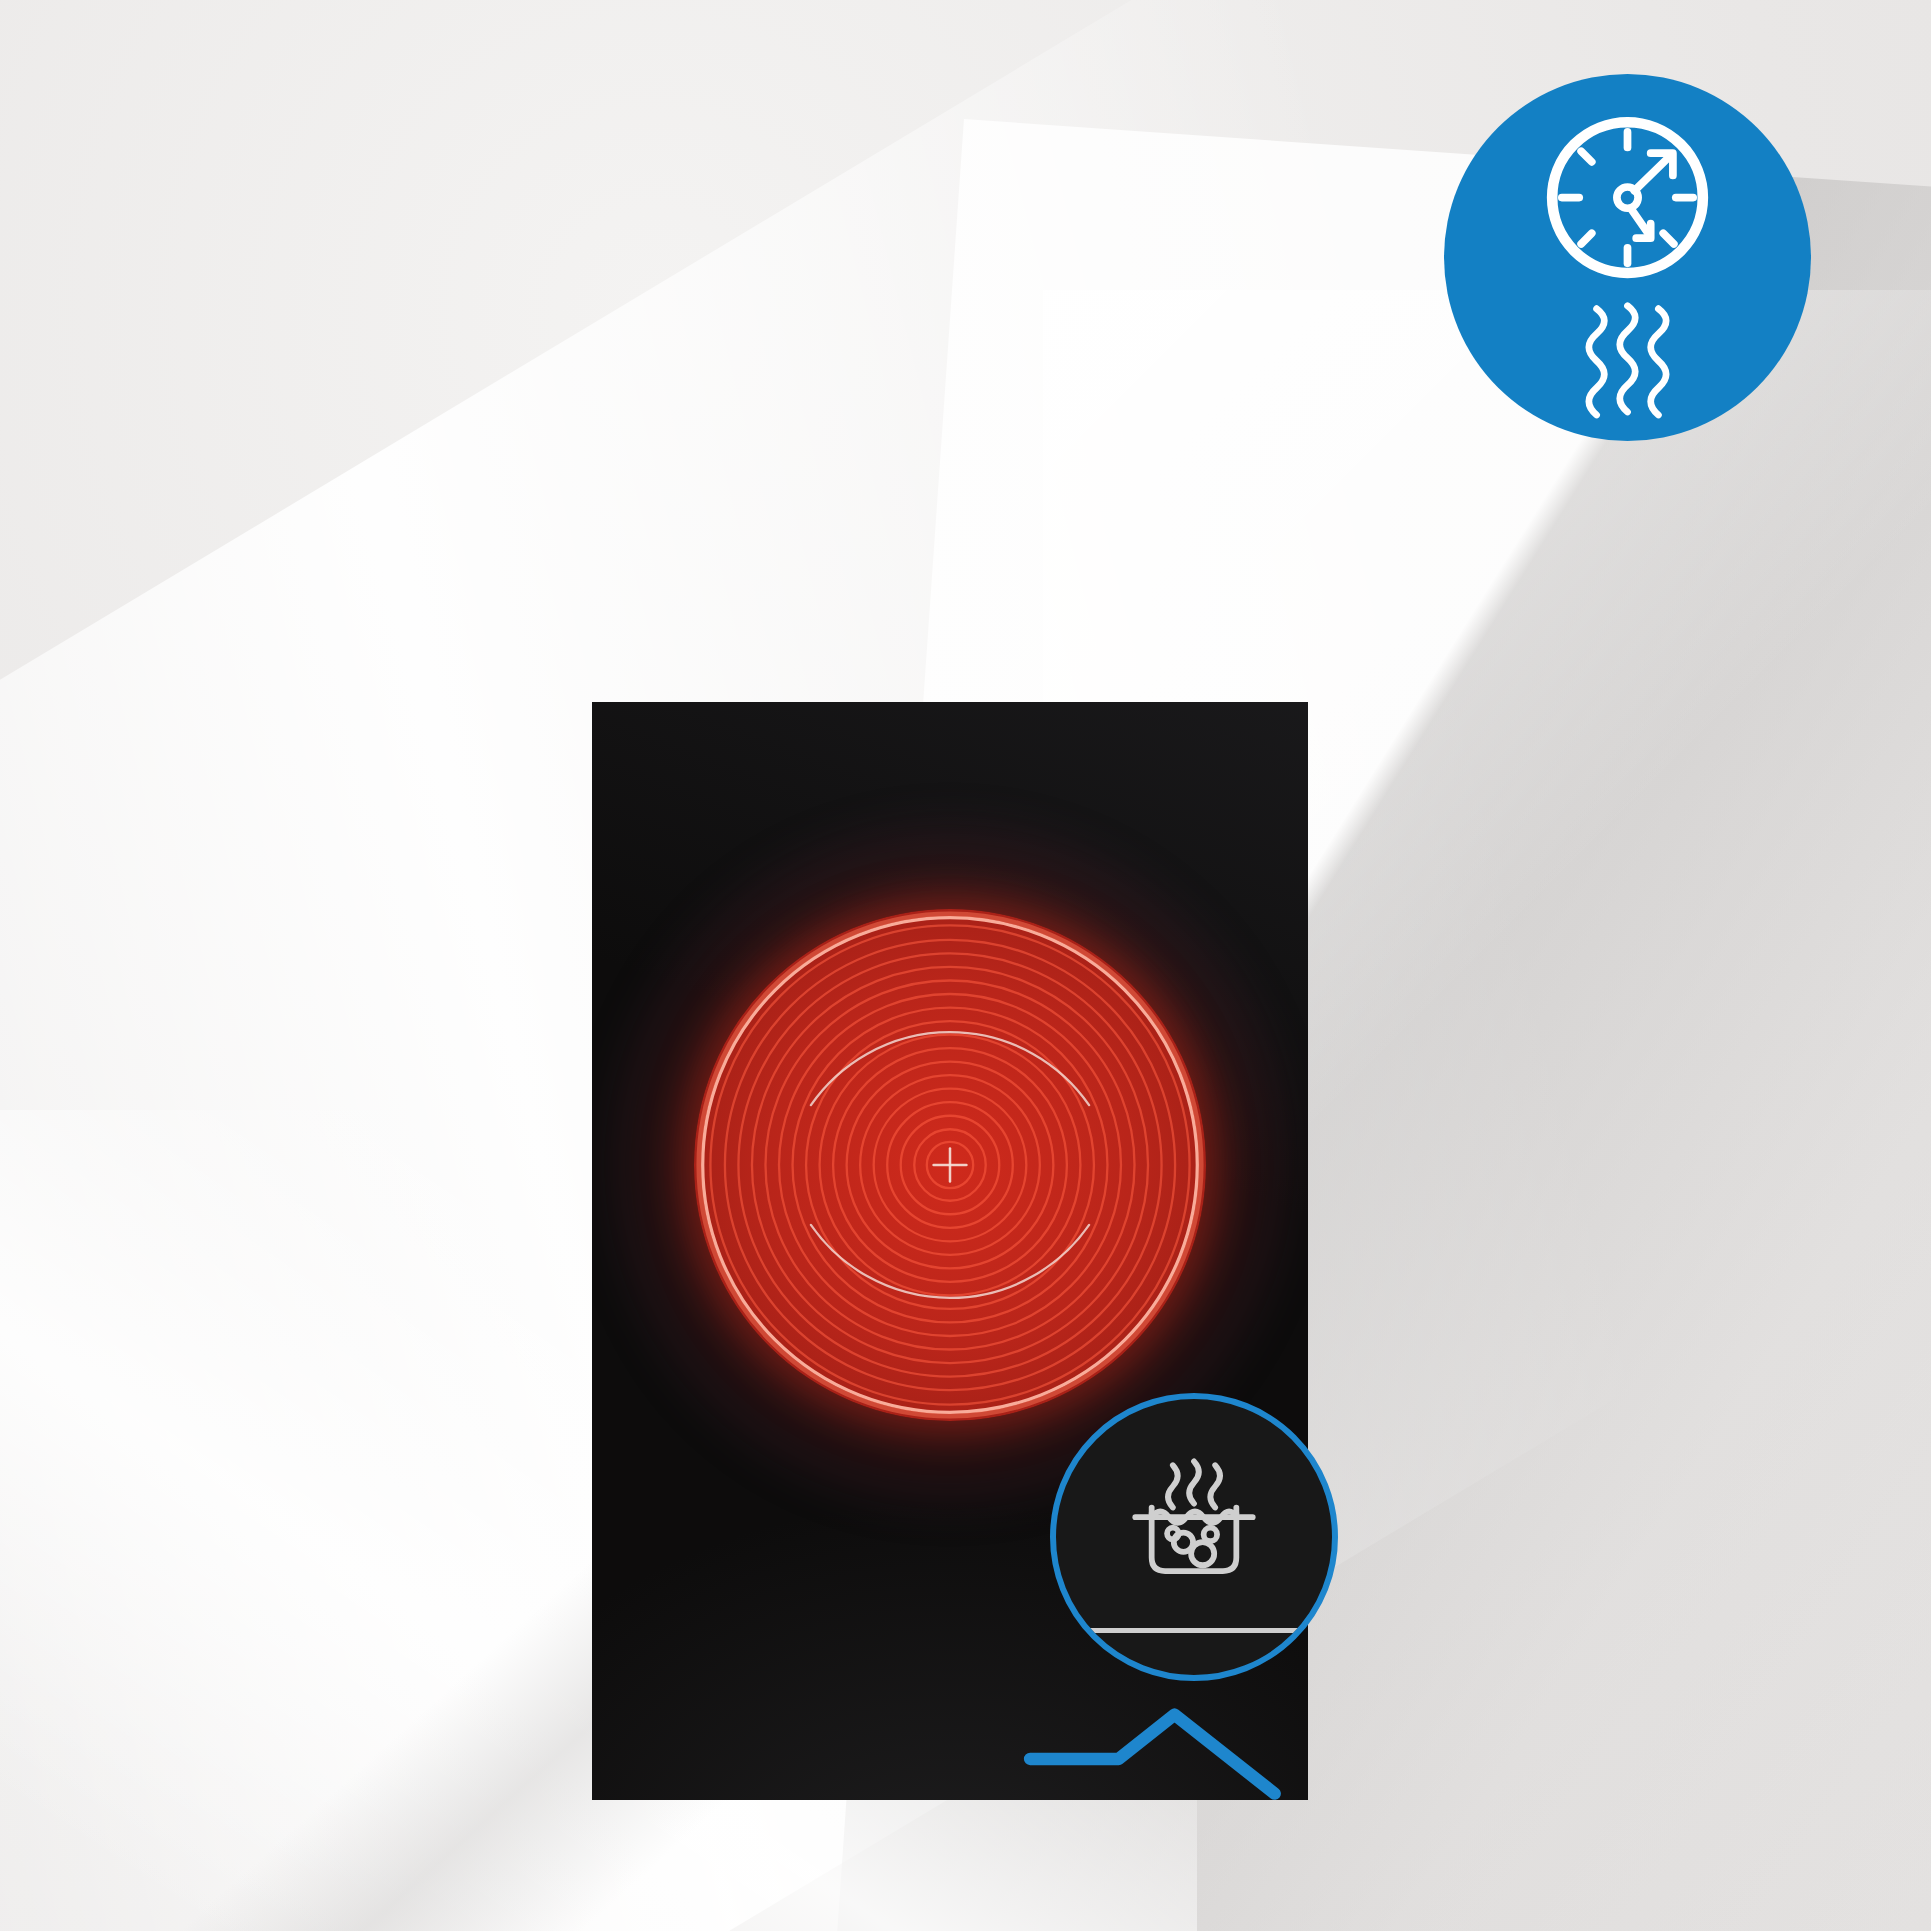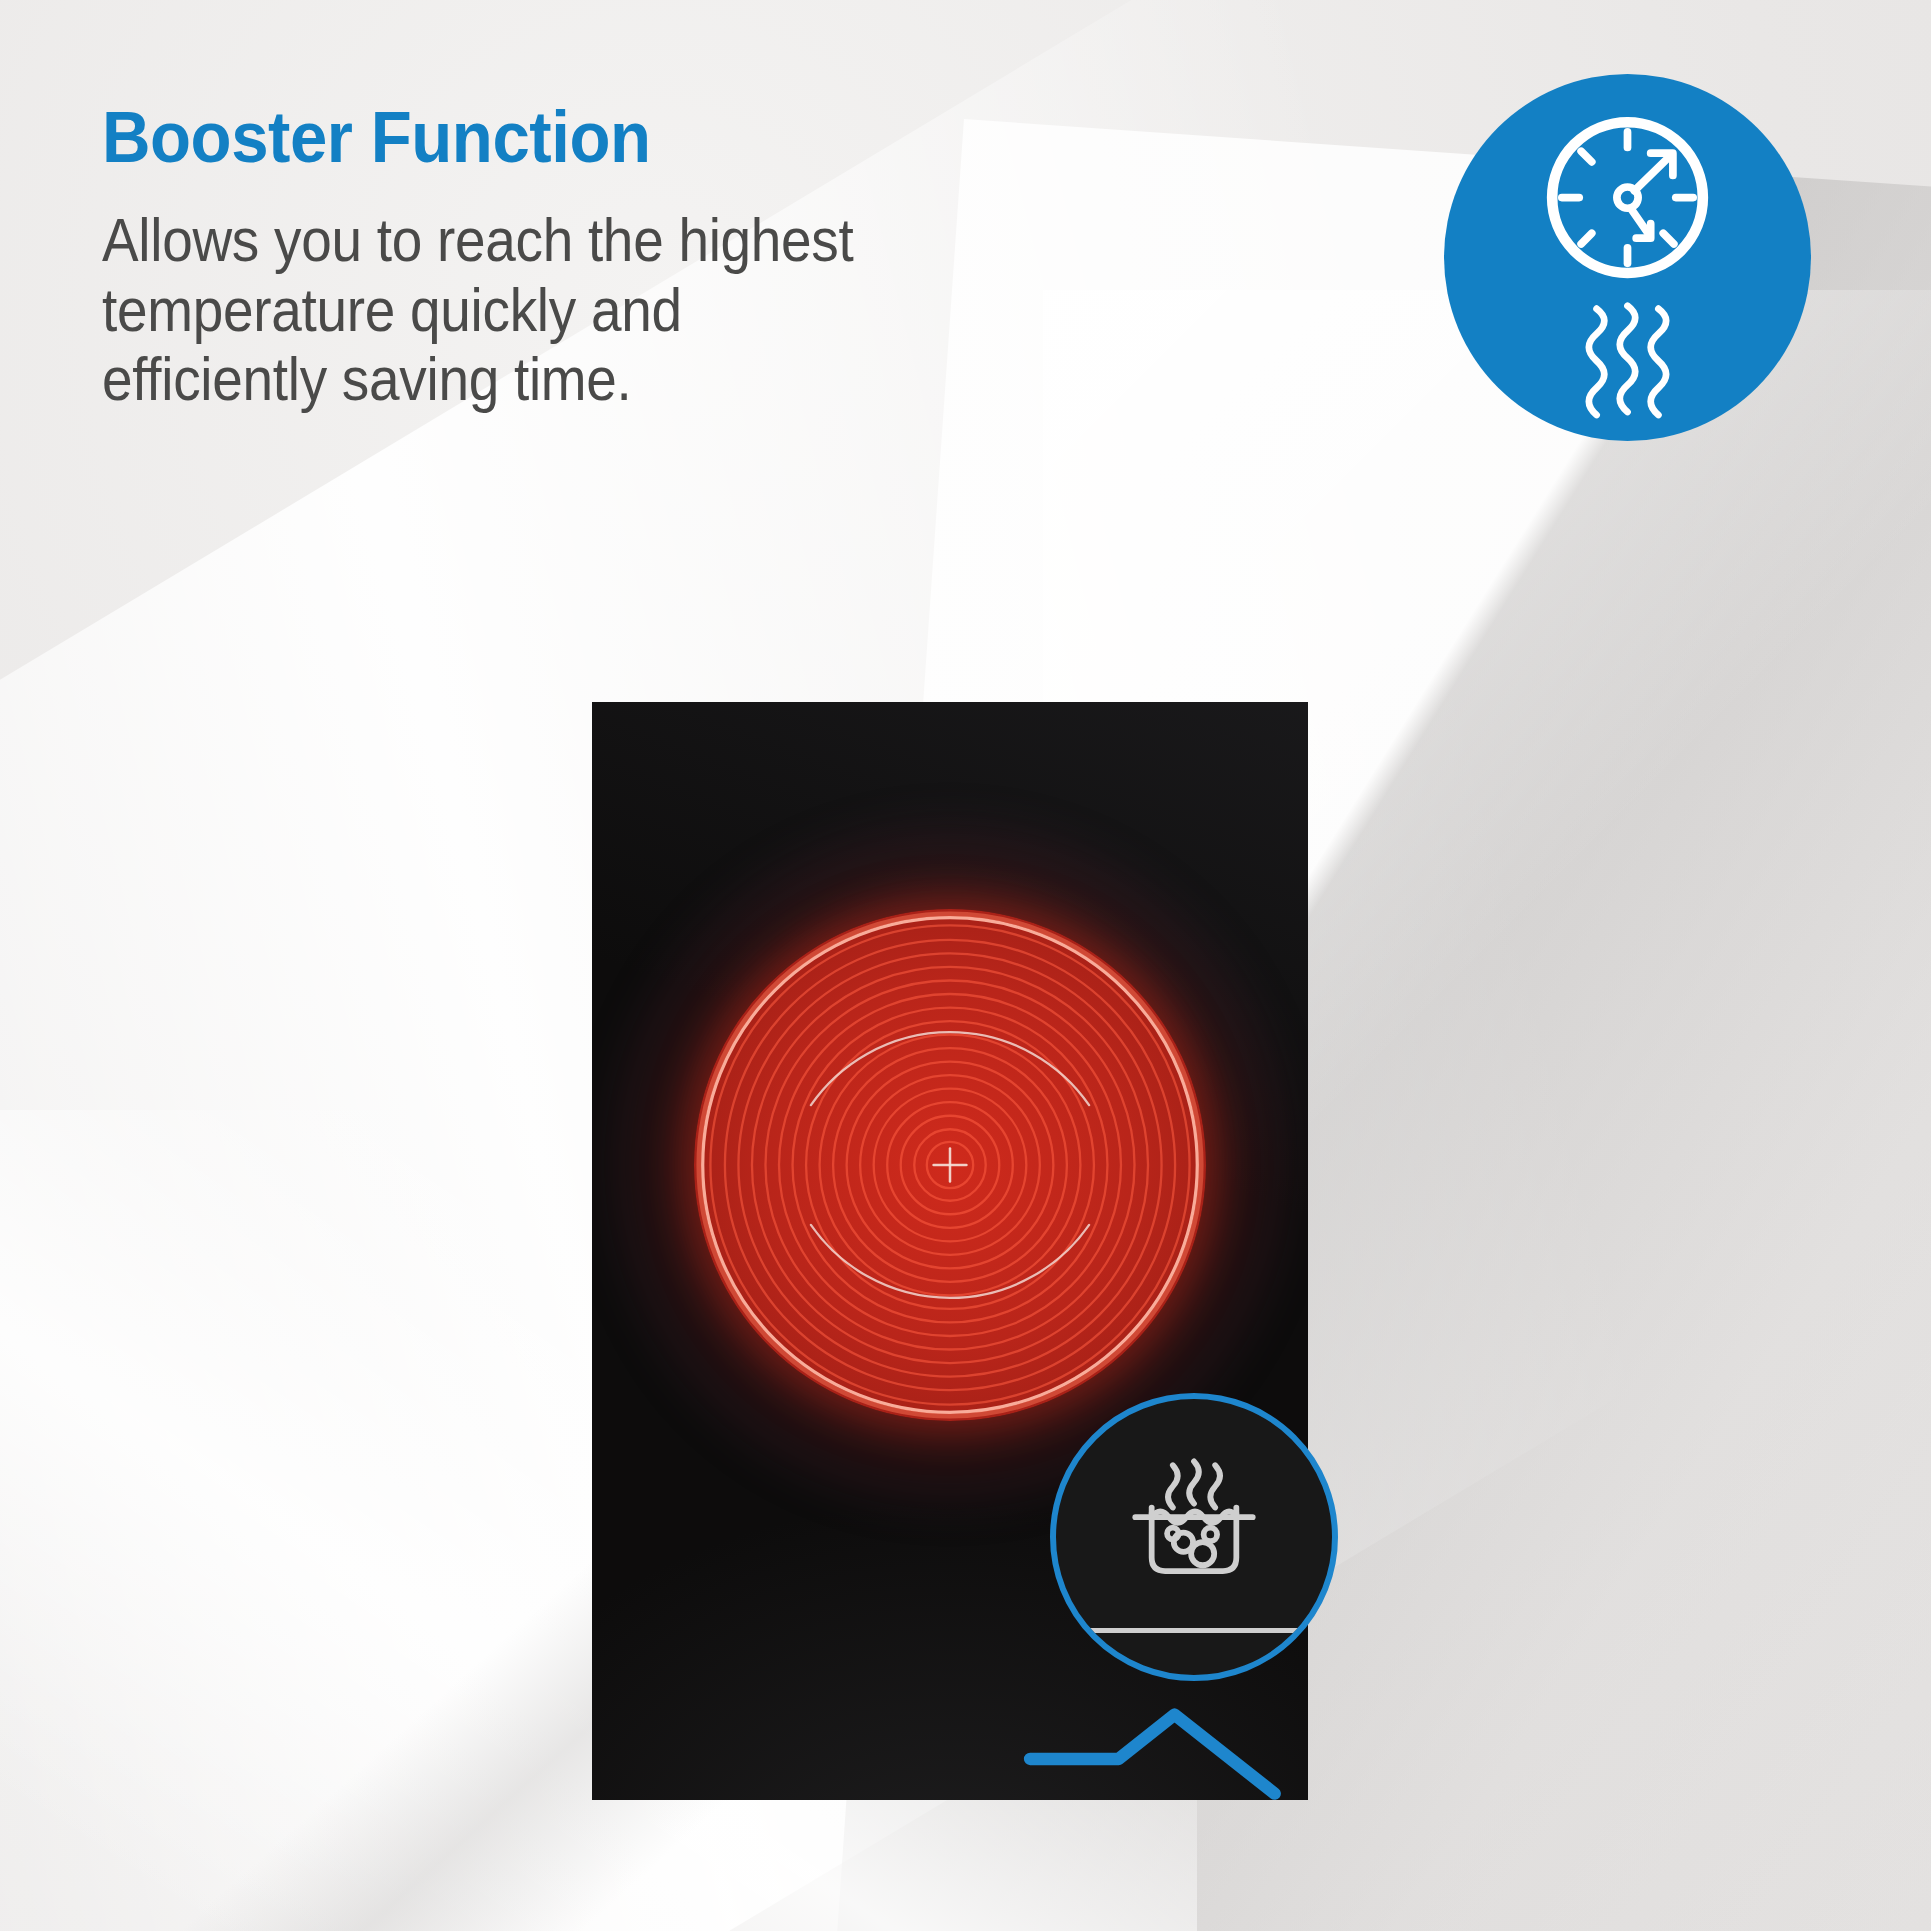--- a/index.html
+++ b/index.html
@@ -173,28 +173,20 @@
 <body>
 
 <div id="stage">
 
   <div class="bg-band band-a"></div>
   <div class="bg-band band-b"></div>
   <div class="bg-band band-c"></div>
   <div class="bg-band band-d"></div>
   <div class="bg-band band-e"></div>
 
-  <div id="copy">
-    <div id="headline">Booster Function</div>
-    <div id="subcopy">
-      <span class="ln">Allows you to reach the highest</span>
-      <span class="ln">temperature quickly and</span>
-      <span class="ln">efficiently saving time.</span>
-    </div>
-  </div>
 
   <div id="badge">
     <svg viewBox="0 0 380 380">
       <g fill="none" stroke="#ffffff" stroke-linecap="round" stroke-linejoin="round">
 
         <circle cx="190" cy="128" r="78" stroke-width="11"></circle>
 
         <line x1="190" y1="60" x2="190" y2="76" stroke-width="8"></line>
         <line x1="190" y1="180" x2="190" y2="196" stroke-width="8"></line>
         <line x1="122" y1="128" x2="140" y2="128" stroke-width="8"></line>

